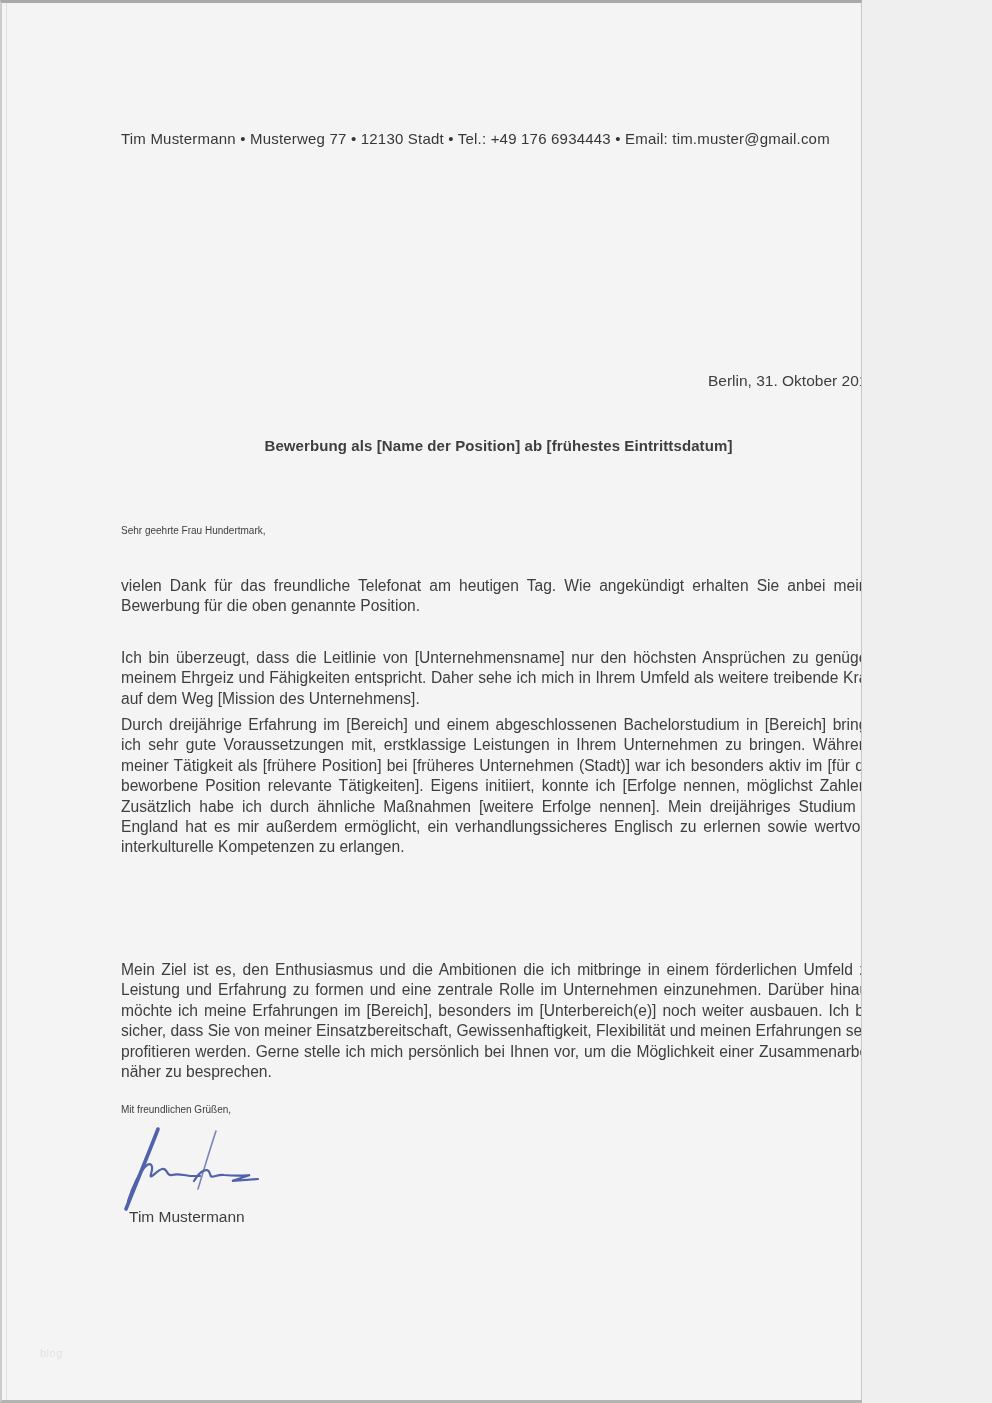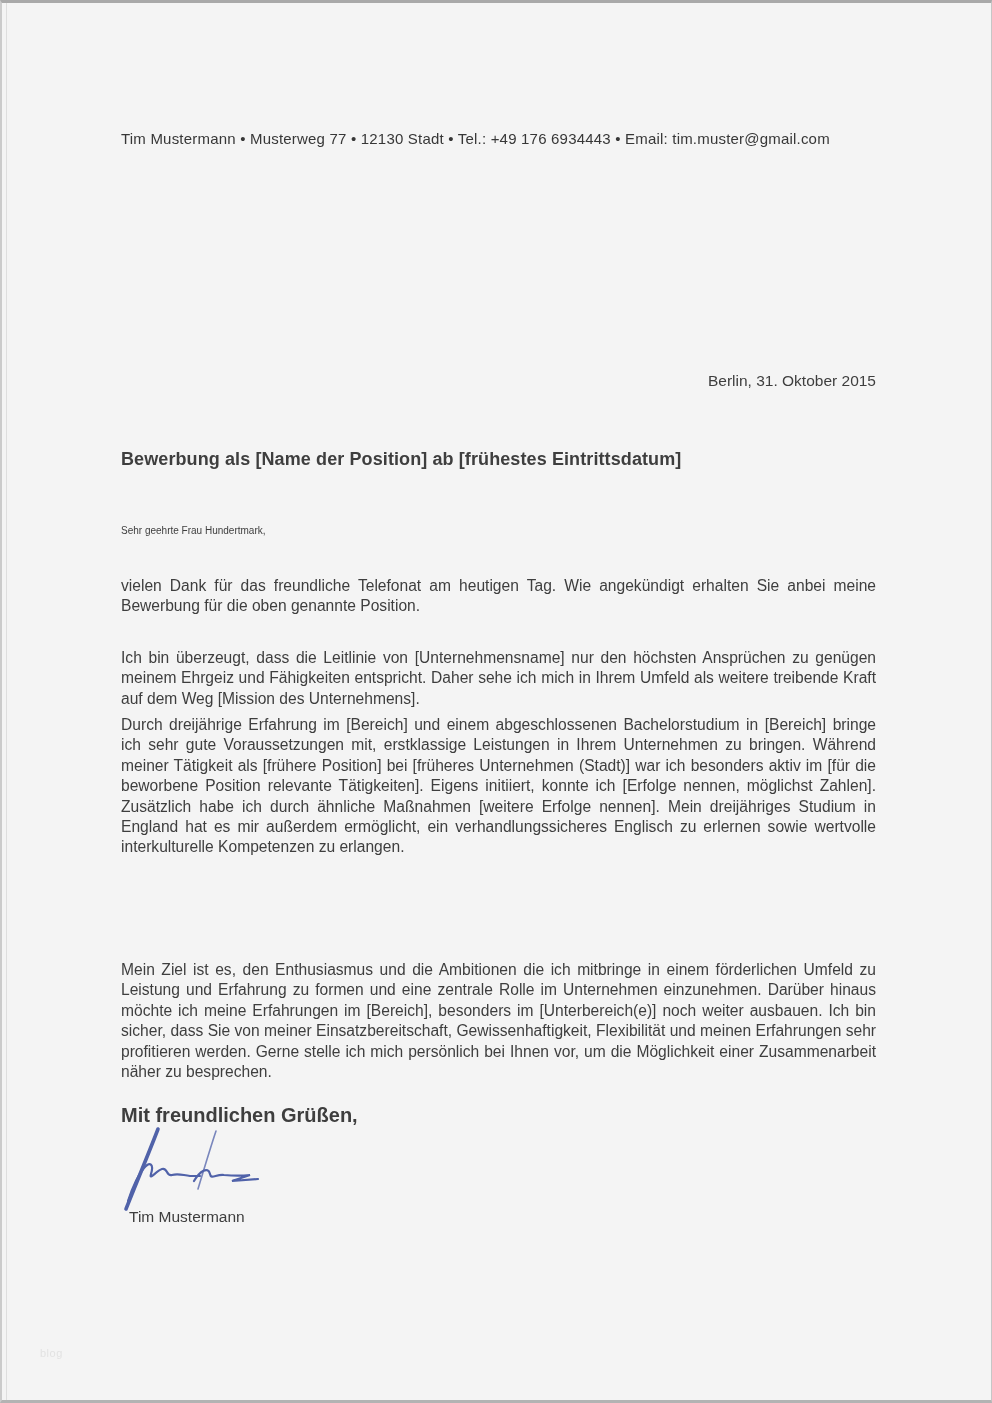--- a/index.html
+++ b/index.html
@@ -2,21 +2,21 @@
 <html><head>
 <meta charset="utf-8">
 <style>
   html, body {
     margin: 0;
     padding: 0;
     background: #efefef;
   }
   .page {
     position: relative;
-    width: 992px;
+    width: 862px;
     height: 1403px;
     box-sizing: border-box;
     background: #f4f4f4;
     border-top: 3px solid #a9a9a9;
     border-bottom: 3px solid #b3b3b3;
     border-left: 2px solid #cbcbcb;
     border-right: 1px solid #c6c6c6;
     font-family: "Liberation Sans", sans-serif;
     color: #3e3e3e;
     overflow: hidden;
@@ -42,24 +42,25 @@
     line-height: 30.5px;
   }
   .date {
     position: absolute;
     left: 119px; top: 369px; width: 755px;
     text-align: right;
     font-size: 15.5px;
   }
   .subject {
     position: absolute;
-    left: 119px; top: 446px; width: 755px;
+    left: 119px; top: 434px; width: 755px;
     font-weight: bold;
-    font-size: 18px;
+    font-size: 15px;
     letter-spacing: 0.1px;
+    text-align: center;
   }
   .salutation {
     position: absolute;
     left: 119px; top: 522px;
     font-size: 10px;
   }
   .para {
     position: absolute;
     left: 119px; width: 755px;
     margin: 0;
@@ -67,22 +68,21 @@
     line-height: 20.4px;
     text-align: justify;
   }
   .p1 { top: 573px; }
   .p2 { top: 645px; }
   .p3 { top: 712px; }
   .p4 { top: 929px; margin-top: 28px; }
   .closing {
     position: absolute;
     left: 119px; top: 1101px;
-    font-size: 20px;
-    font-weight: bold;
+    font-size: 10px;
   }
   .signature {
     position: absolute;
     left: 110px; top: 1116px;
   }
   .sig-name {
     position: absolute;
     left: 119px; top: 1205px;
     font-size: 15.5px;
     margin-left: 8px;

